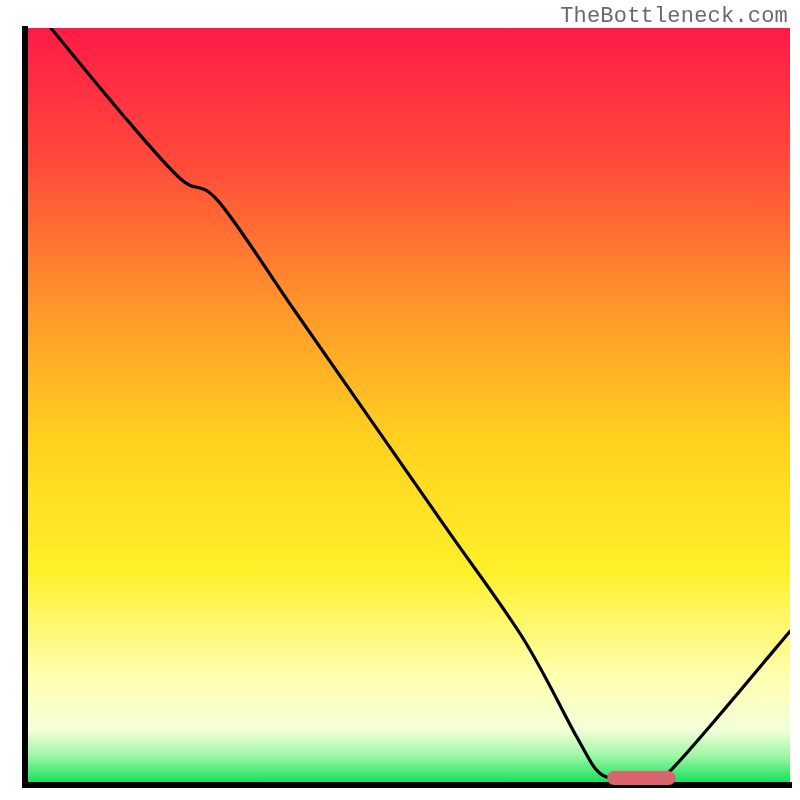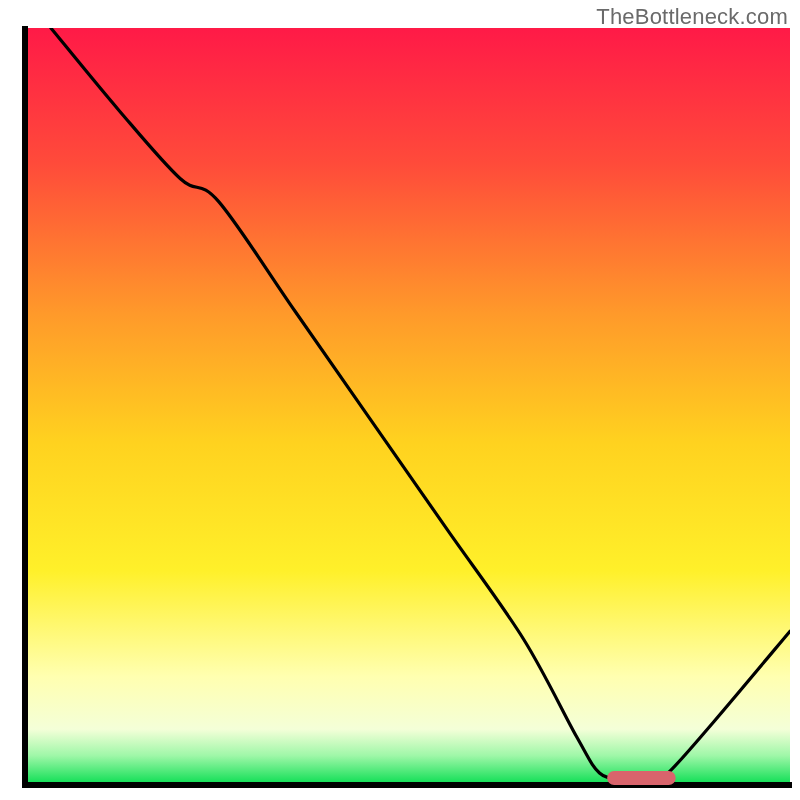--- a/index.html
+++ b/index.html
@@ -7,20 +7,21 @@
     padding: 0;
     width: 800px;
     height: 800px;
     background: #ffffff;
     font-family: Arial, Helvetica, sans-serif;
   }
   .container {
     position: relative;
     width: 800px;
     height: 800px;
+    font-family: Liberation Mono, monospace;
   }
   .watermark {
     position: absolute;
     top: 4px;
     right: 12px;
     color: #6a6a6a;
     font-size: 22px;
     font-weight: 500;
     letter-spacing: 0.2px;
   }

